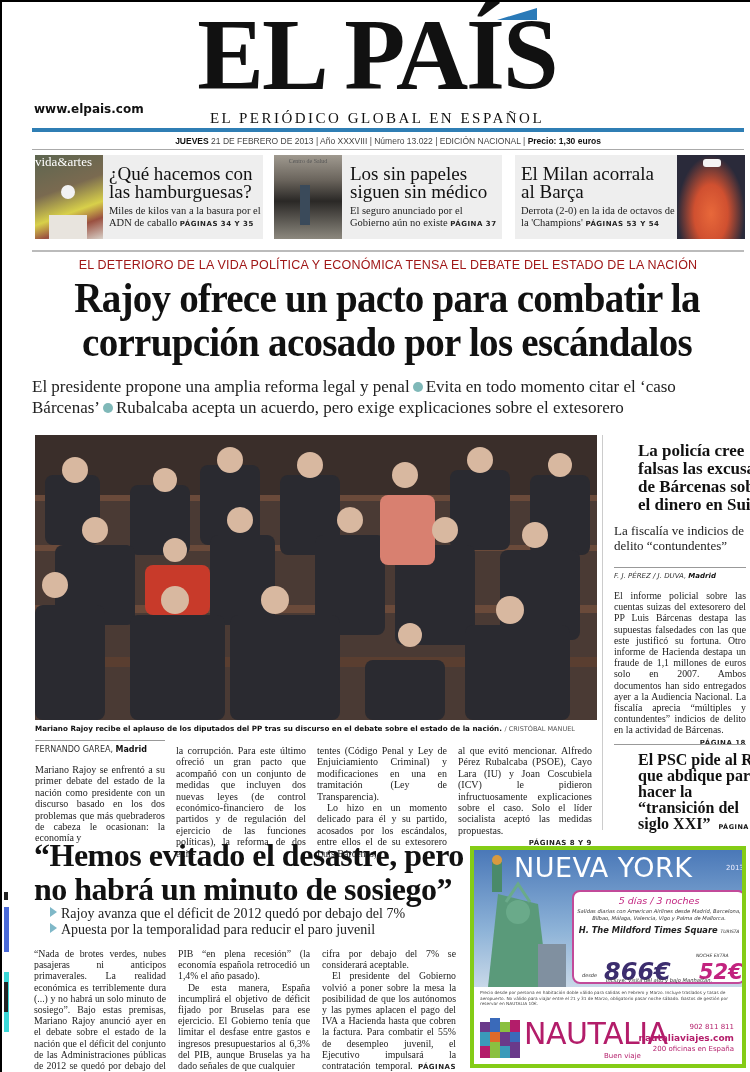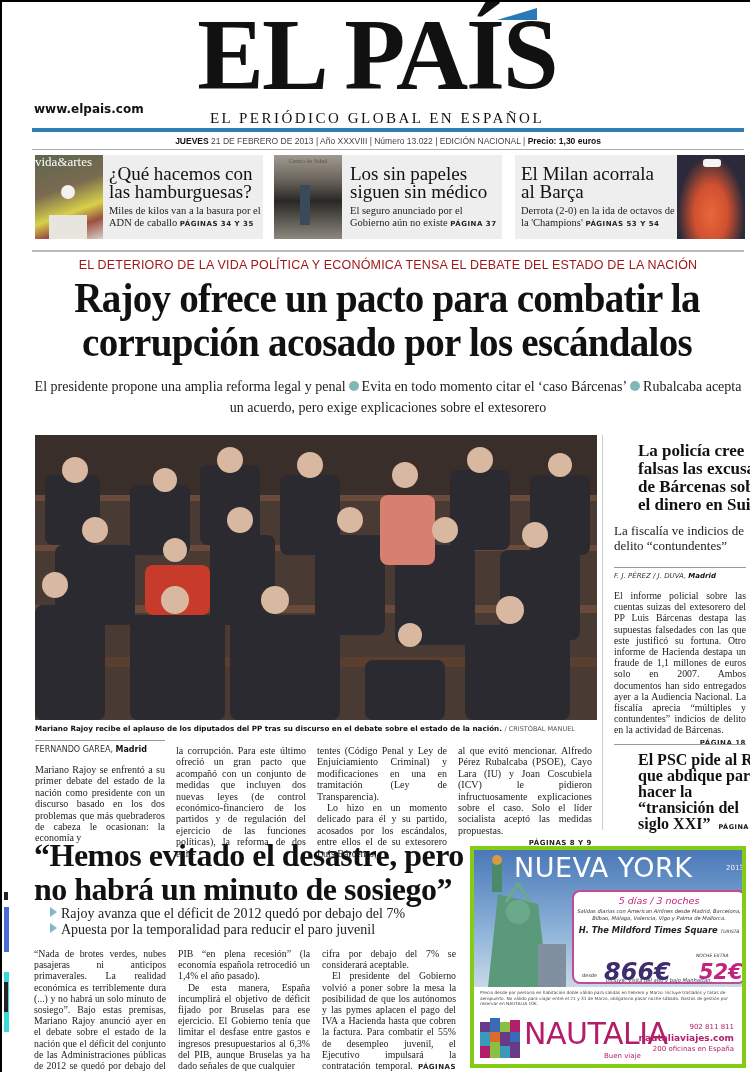--- a/index.html
+++ b/index.html
@@ -21,21 +21,21 @@
   .teaser { top: 153px; height: 84px; background: #eeeeee; }
   .teaser .photo { position: absolute; top: 0; width: 68px; height: 84px; }
   .teaser h3 { position: absolute; font-family: "Liberation Serif", serif; font-weight: normal; font-size: 19px; line-height: 18px; color: #111; }
   .teaser p { position: absolute; font-family: "Liberation Serif", serif; font-size: 10.5px; line-height: 12px; color: #222; }
   .pg { font-family: "DejaVu Sans", sans-serif; font-weight: bold; font-size: 7px; letter-spacing: 0.5px; }
 
   .rule-grey2 { left: 30px; top: 248px; width: 712px; height: 2px; background: #bbb; }
 
   .kicker { left: 30px; top: 256px; width: 712px; text-align: center; font-family: "Liberation Sans", sans-serif; font-size: 12.5px; color: #a01818; letter-spacing: 0.2px; }
   .headline { left: 20px; top: 274px; width: 730px; text-align: center; font-family: "Liberation Serif", serif; font-weight: bold; font-size: 42px; line-height: 44px; letter-spacing: -0.8px; transform: scaleX(0.93); transform-origin: center top; }
-  .subhead { left: 30px; top: 374px; width: 712px; text-align: center; font-family: "Liberation Serif", serif; font-size: 14px; line-height: 21px; color: #222; }
+  .subhead { left: 30px; top: 374px; width: 712px; font-family: "Liberation Serif", serif; font-size: 17px; line-height: 21px; color: #222; }
   .dot { display: inline-block; width: 10px; height: 10px; border-radius: 50%; background: #7fb8b8; vertical-align: 0px; margin: 0 3px; }
 
   
   .mainphoto { left: 33px; top: 433px; width: 562px; height: 285px; overflow: hidden; background: #3b3230; }
   .caption { left: 33px; top: 722px; width: 570px; font-family: "DejaVu Sans", sans-serif; font-weight: bold; font-size: 7.2px; color: #111; }
   .caption span { font-weight: normal; color: #555; font-size: 6.5px; }
 
   
   .byline { font-family: "DejaVu Sans", sans-serif; font-size: 8px; color: #333; }
   .byline b { color: #111; }

